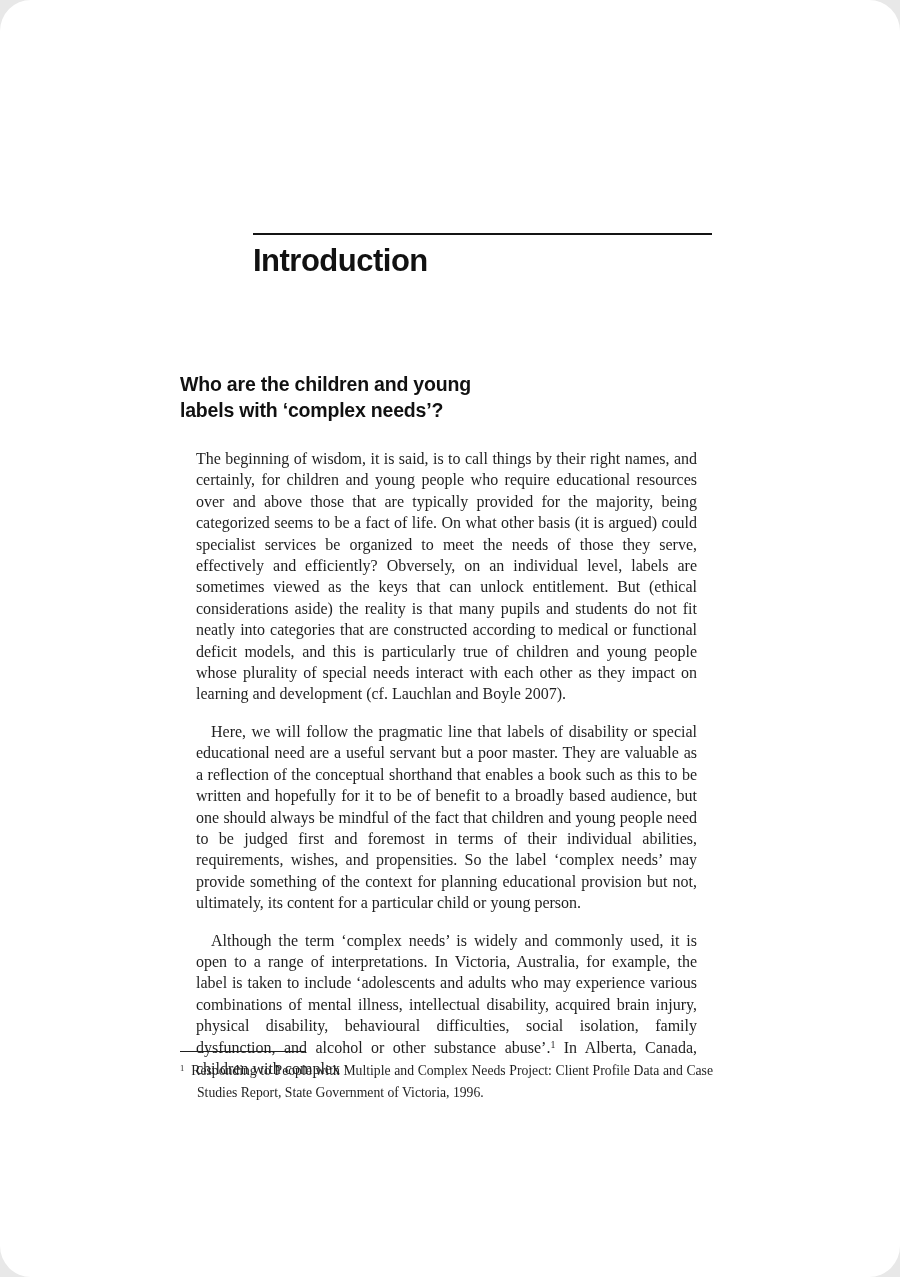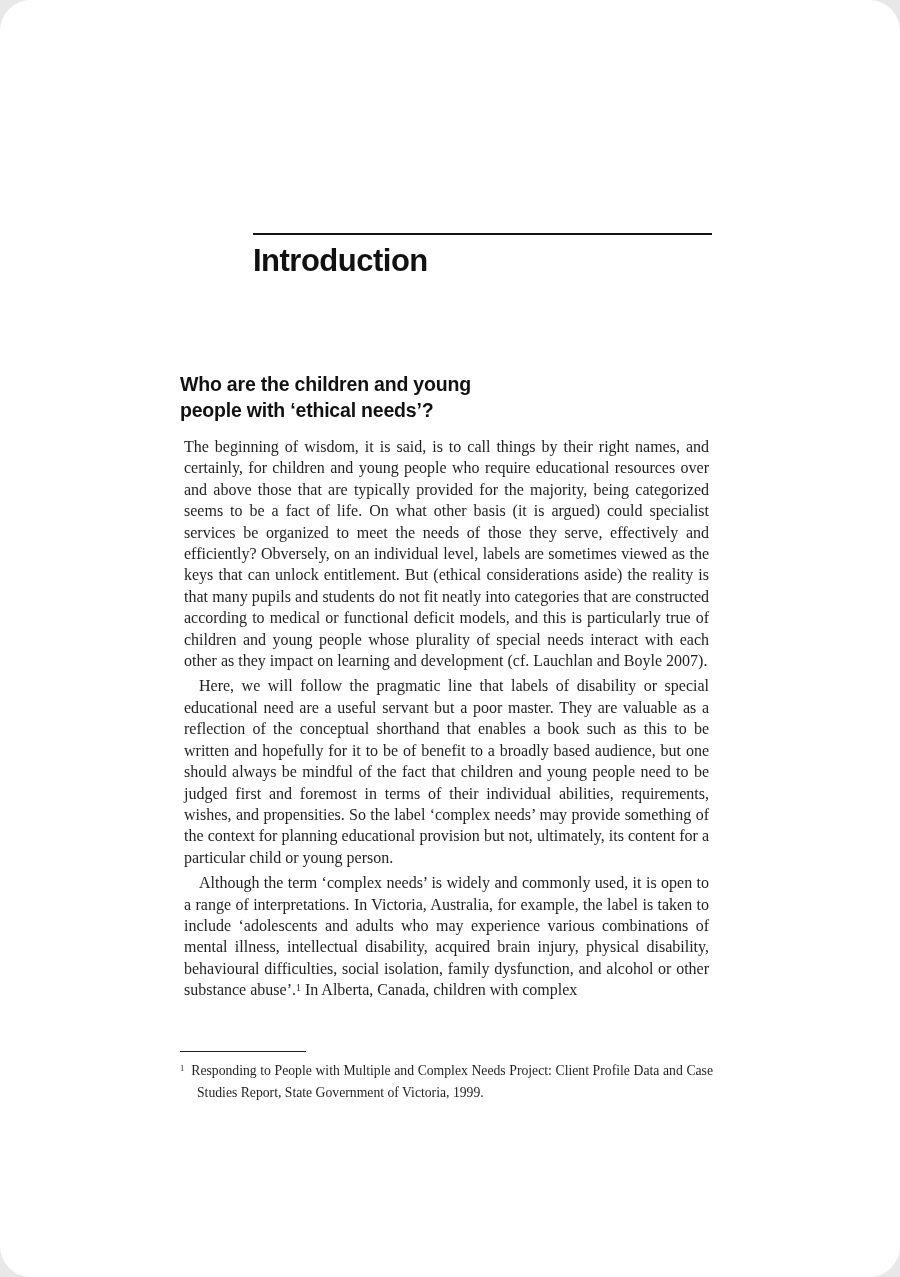--- a/index.html
+++ b/index.html
@@ -51,21 +51,21 @@
   .body-text {
     position: absolute;
     left: 180px;
     top: 432px;
     width: 533px;
     font-size: 16px;
     line-height: 21.4px;
     text-align: justify;
   }
   .body-text p.para {
-    margin: 4px;
+    margin: 16px;
   }
   .body-text p.para.indent {
     text-indent: 15px;
   }
   .it {
   }
   sup {
     font-size: 0.62em;
     line-height: 0;
     position: relative;
@@ -99,28 +99,28 @@
 </head>
 <body>
 
 <div class="page">
 
   <div class="chapter-head">
     <h1 class="chapter-title">Introduction</h1>
   </div>
 
   <h2 class="section-heading">Who are the children and young
-people with ‘ethical needs’?</h2>
+labels with ‘complex needs’?</h2>
 
   <div class="body-text">
       <p class="para"><span>The beginning of wisdom, it is said, is to call things by their right names, and certainly, for children and young people who require educational resources over and above those that are typically provided for the majority, being categorized seems to be a fact of life. On what other basis (it is argued) could specialist services be organized to meet the needs of those they serve, effectively and efficiently? Obversely, on an individual level, labels are sometimes viewed as the keys that can unlock entitlement. But (ethical considerations aside) the reality is that many pupils and students do not fit neatly into categories that are constructed according to medical or functional deficit models, and this is particularly true of children and young people whose plurality of special needs interact with each other as they impact on learning and development (cf. Lauchlan and Boyle 2007).</span></p>
       <p class="para indent"><span>Here, we will follow the pragmatic line that labels of disability or special educational need are a useful servant but a poor master. They are valuable as a reflection of the conceptual shorthand that enables a book such as this to be written and hopefully for it to be of benefit to a broadly based audience, but one should always be mindful of the fact that children and young people need to be judged first and foremost in terms of their individual abilities, requirements, wishes, and propensities. So the label ‘complex needs’ may provide something of the </span><span class="it">context</span><span> for planning educational provision but not, ultimately, its </span><span class="it">content</span><span> for a particular child or young person.</span></p>
       <p class="para indent"><span>Although the term ‘complex needs’ is widely and commonly used, it is open to a range of interpretations. In Victoria, Australia, for example, the label is taken to include ‘adolescents and adults who may experience various combinations of mental illness, intellectual disability, acquired brain injury, physical disability, behavioural difficulties, social isolation, family dysfunction, and alcohol or other substance abuse’.</span><sup>1</sup><span> In Alberta, Canada, children with complex</span></p>
     </div>
 
   <div class="footnote-area">
     <div class="fn-rule"></div>
     <p class="footnote">
-      <sup>1</sup><span><span class="it">Responding to People with Multiple and Complex Needs Project: Client Profile Data and Case Studies Report</span><span>, State Government of Victoria, 1999.</span></span>
+      <sup>1</sup><span><span class="it">Responding to People with Multiple and Complex Needs Project: Client Profile Data and Case Studies Report</span><span>, State Government of Victoria, 1996.</span></span>
     </p>
   </div>
 
 </div>
 
 </body></html>

